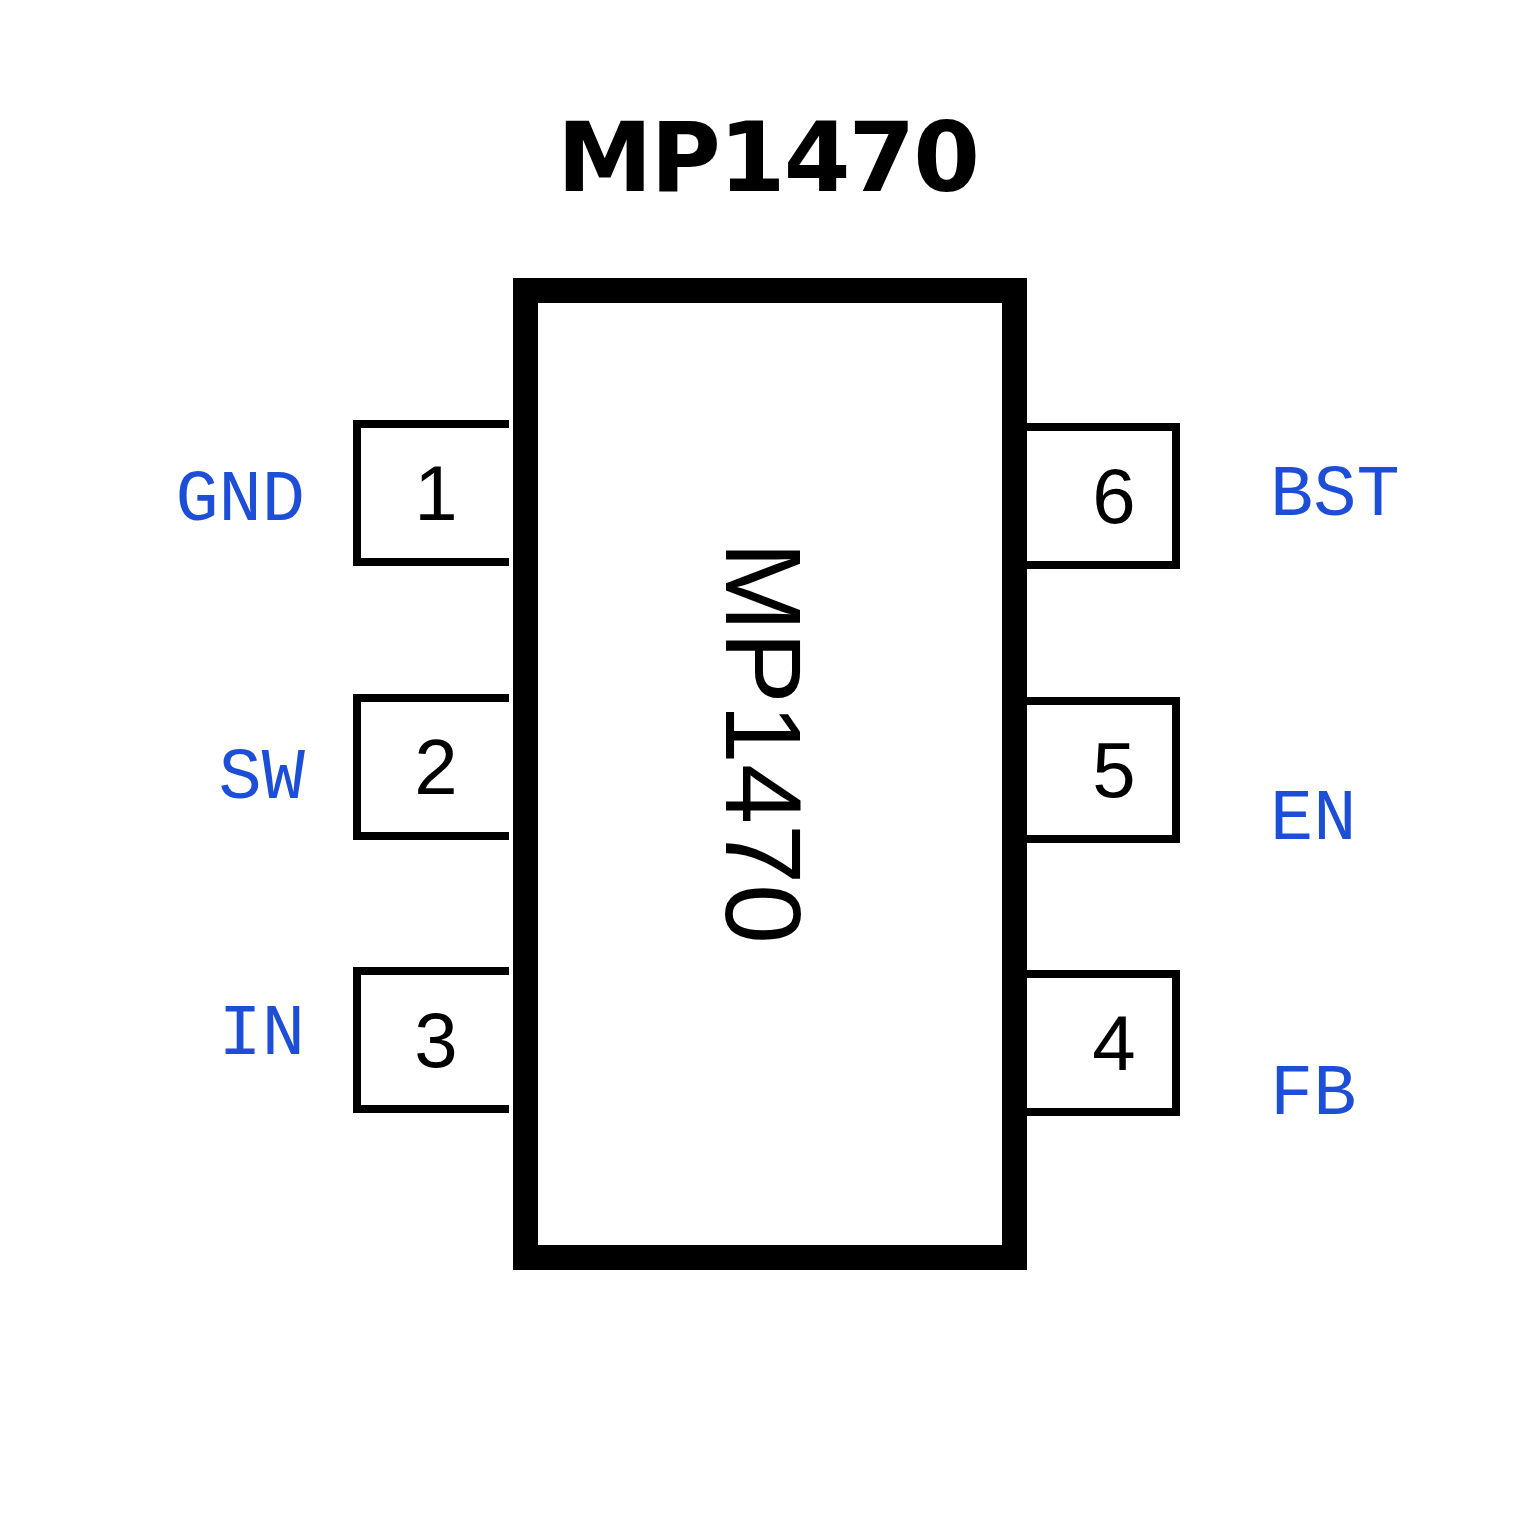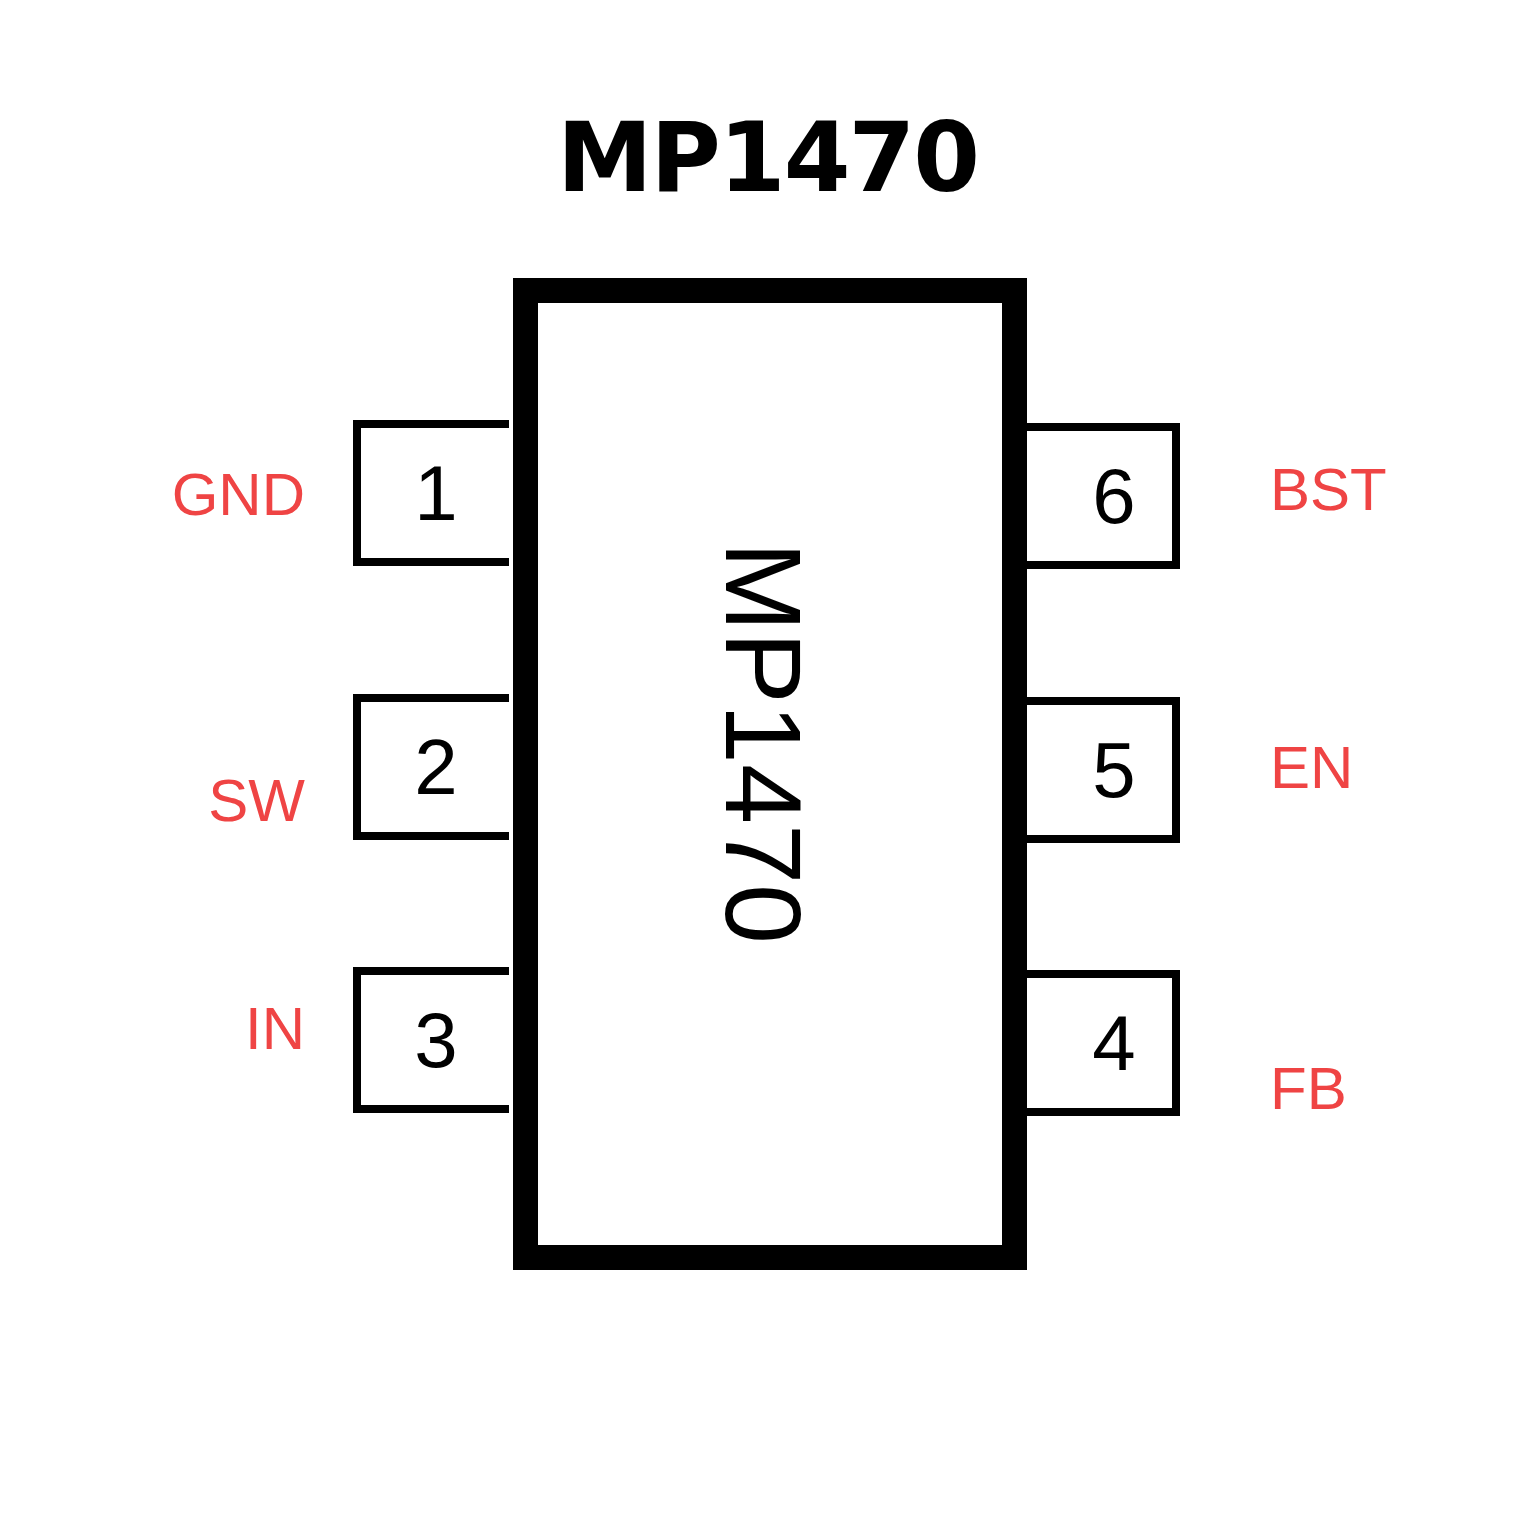--- a/index.html
+++ b/index.html
@@ -25,55 +25,55 @@
     }
     .pin.left { border-right: none; left: 353px; }
     .pin.right { border-left: none; left: 1024px; }
     .pin-num {
       position: absolute; top: 0; bottom: 0; display: flex; align-items: center;
       font-family: "Liberation Sans", sans-serif; font-size: 78px; color: #000; line-height: 1;
     }
     .pin.left .pin-num { left: 0; width: 150px; justify-content: center; }
     .pin.right .pin-num { left: 0; width: 180px; justify-content: center; }
     .pin-name {
-      position: absolute; font-family: Liberation Sans, sans-serif; font-size: 60px;
-      color: #ef4444; line-height: 1;
+      position: absolute; font-family: Liberation Mono, monospace; font-size: 72px;
+      color: #1d4ed8; line-height: 1;
     }
     .pin-name.left { right: 1230px; text-align: right; }
     .pin-name.right { left: 1270px; }
   </style>
 </head>
 <body>
 
 <div class="title">MP1470</div>
 
 <div class="pin left" style="top:420px;">
   <span class="pin-num">1</span>
 </div>
 <div class="pin-name left" style="top:465px;">GND</div>
 
 <div class="pin left" style="top:694px;">
   <span class="pin-num">2</span>
 </div>
-<div class="pin-name left" style="top:743px;margin-top:28px;">SW</div>
+<div class="pin-name left" style="top:743px;">SW</div>
 
 <div class="pin left" style="top:967px;">
   <span class="pin-num">3</span>
 </div>
 <div class="pin-name left" style="top:999px;">IN</div>
 
 <div class="pin right" style="top:423px;">
   <span class="pin-num">6</span>
 </div>
 <div class="pin-name right" style="top:460px;">BST</div>
 
 <div class="pin right" style="top:697px;">
   <span class="pin-num">5</span>
 </div>
-<div class="pin-name right" style="top:738px;">EN</div>
+<div class="pin-name right" style="top:784px;">EN</div>
 
 <div class="pin right" style="top:970px;">
   <span class="pin-num">4</span>
 </div>
 <div class="pin-name right" style="top:1059px;">FB</div>
 
 <div class="body-box"></div>
 <div class="body-label">MP1470</div>
 
 </body></html>

